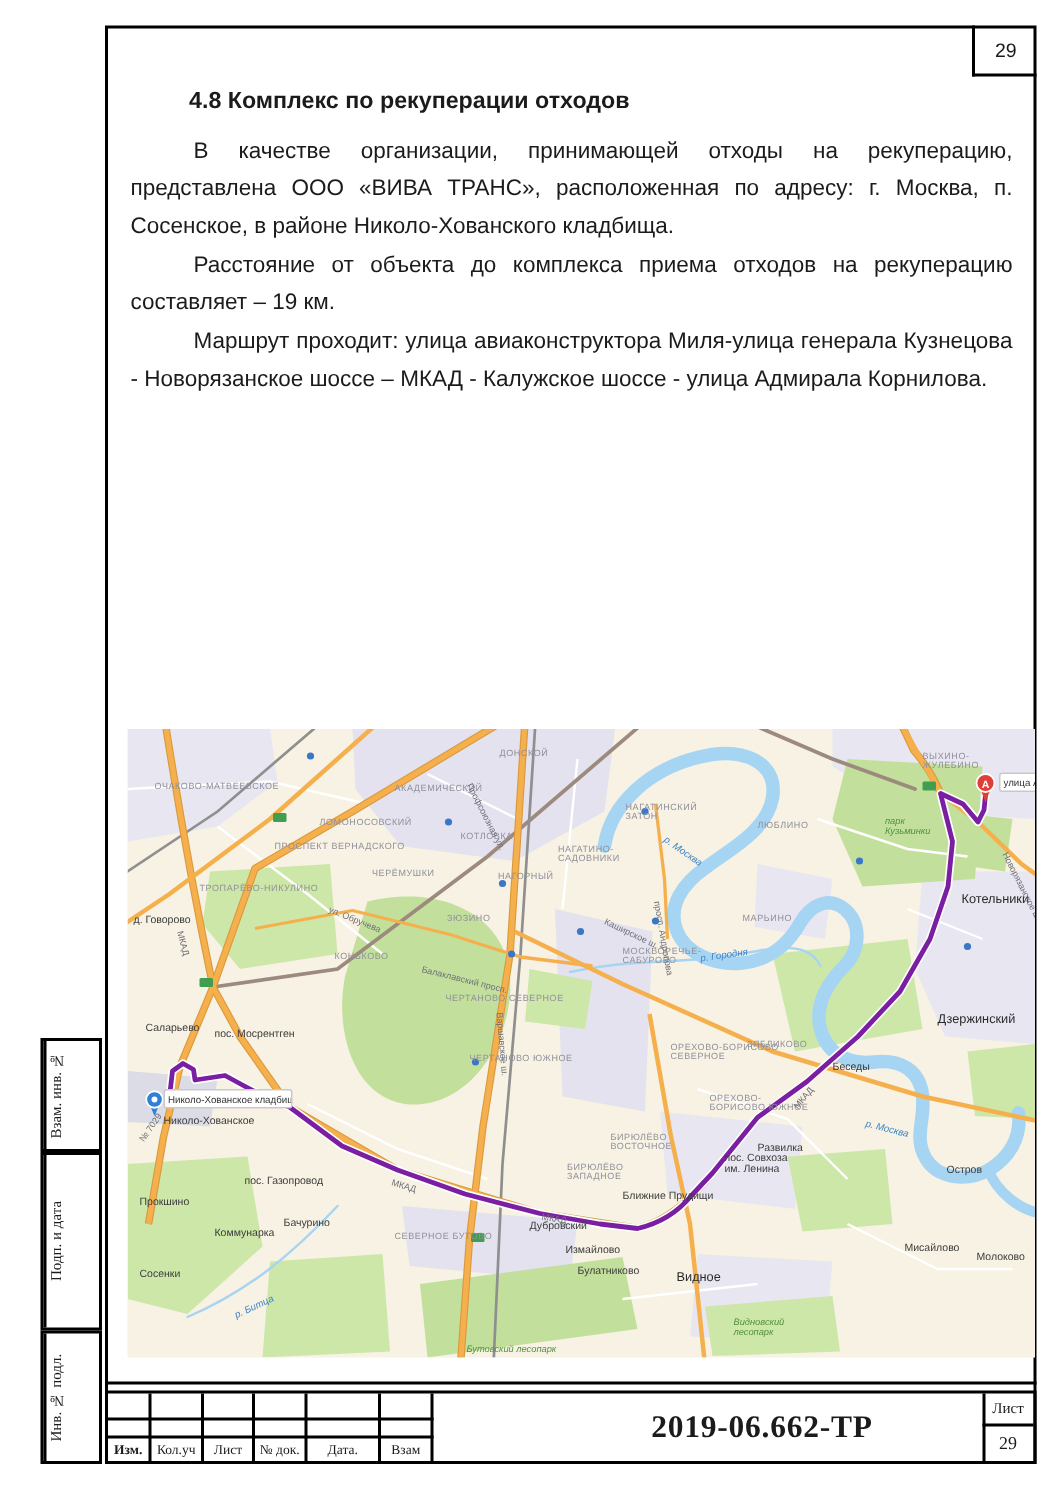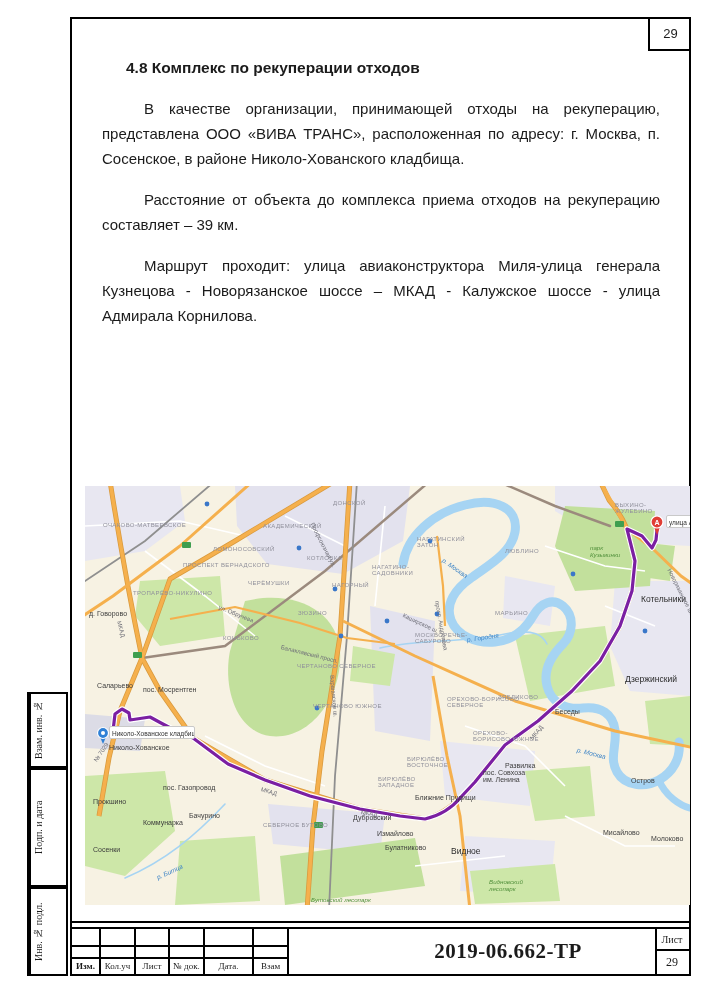--- a/index.html
+++ b/index.html
@@ -6,21 +6,21 @@
   body{width:707px;height:1000px;background:#ffffff;position:relative;overflow:hidden;
        font-family:"Liberation Sans",sans-serif;color:#1b1b1b;}
   .abs{position:absolute;}
   
   #frame{left:70px;top:17px;width:621px;height:959px;border:2px solid #000;box-sizing:border-box;}
   #pagenum-box{left:648px;top:17px;width:43px;height:34px;border-left:2px solid #000;border-bottom:2px solid #000;
       box-sizing:border-box;display:flex;align-items:center;justify-content:center;font-size:13px;}
   
   #content{left:86px;top:56px;width:590px;font-size:15px;line-height:25px;text-align:justify;}
   #content h2{font-size:15.5px;line-height:24px;margin:0 0 8px 0;padding-left:40px;font-weight:bold;text-align:left;}
-  #content p{margin:16px;text-indent:42px;}
+  #content p{margin:1px;text-indent:42px;}
   .gap{margin-top:27px !important;}
   .ul{text-decoration:underline;}
   
   #map{left:85px;top:486px;width:605px;height:419px;background:#f7f2e3;overflow:hidden;}
   #map svg{position:absolute;left:0;top:0;}
   #map-labels{position:absolute;left:0;top:0;width:605px;height:419px;}
   .ml{position:absolute;transform-origin:left center;white-space:pre;pointer-events:none;}
   .district{font-size:6px;color:#90909b;letter-spacing:.4px;}
   .town{font-size:7px;color:#3c3c3c;}
   .city{font-size:8.5px;color:#2b2b2b;}
@@ -49,21 +49,21 @@
 <body>
 
 <div id="frame" class="abs"></div>
 <div id="pagenum-box" class="abs">
   <span>29</span>
 </div>
 
 <div id="content" class="abs">
   <h2>4.8 Комплекс по рекуперации отходов</h2>
   <p>В качестве организации, принимающей отходы на рекуперацию, представлена ООО «ВИВА ТРАНС», расположенная по адресу: г. Москва, п. Сосенское, в районе Николо-Хованского кладбища.</p>
-  <p>Расстояние от объекта до комплекса приема отходов на рекуперацию составляет – 39 км.</p>
+  <p>Расстояние от объекта до комплекса приема отходов на рекуперацию составляет – 19 км.</p>
   <p>Маршрут проходит: улица авиаконструктора Миля-улица генерала Кузнецова - Новорязанское шоссе – МКАД - Калужское шоссе - улица Адмирала Корнилова.</p>
 </div>
 
 <div id="map" class="abs">
   <svg width="605" height="419" viewBox="0 0 605 419">
     <rect x="0" y="0" width="605" height="419" fill="#f7f2e3"></rect>
 
     <g fill="#e8e7f1">
       <path d="M0,0 L95,0 100,35 60,65 0,75 Z"></path>
       <path d="M150,0 L325,0 318,55 258,88 182,78 152,40 Z" fill="#e3e2ee"></path>

